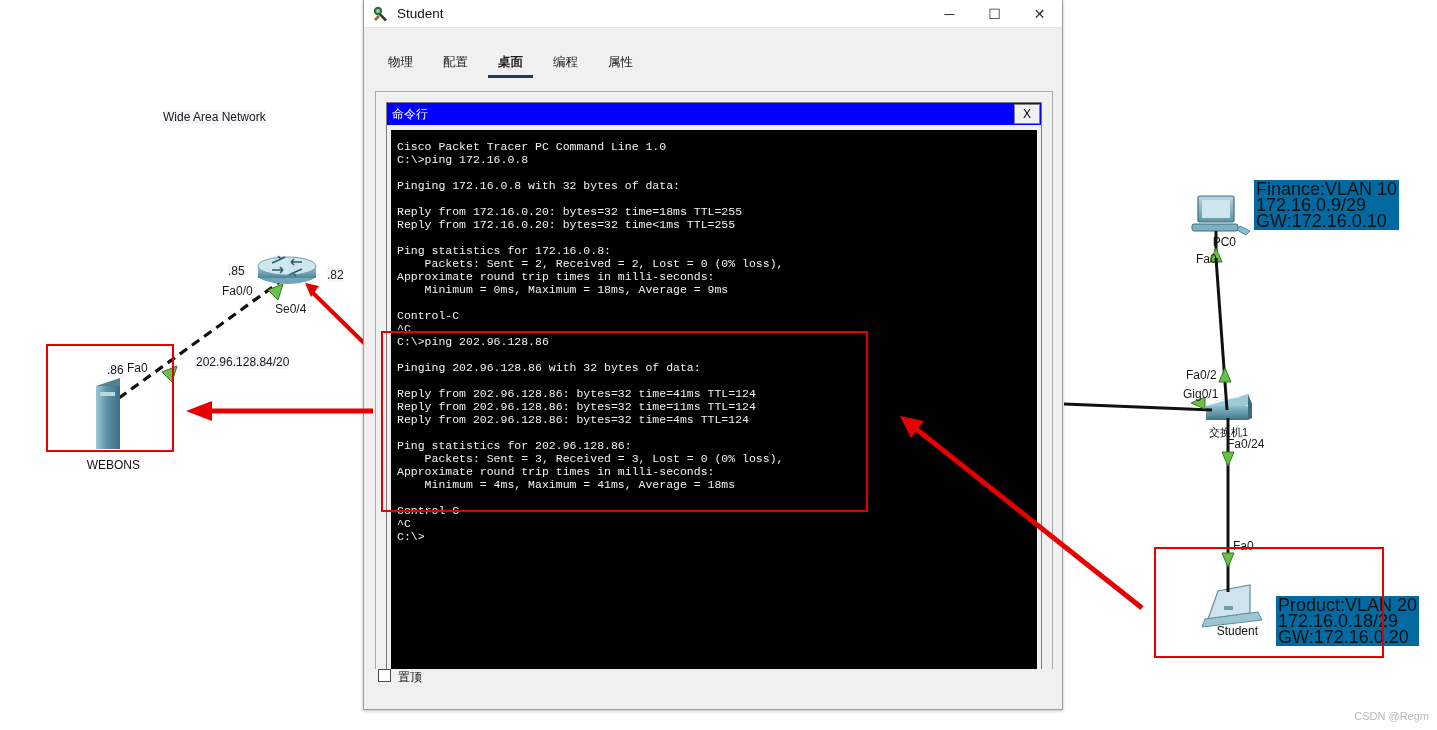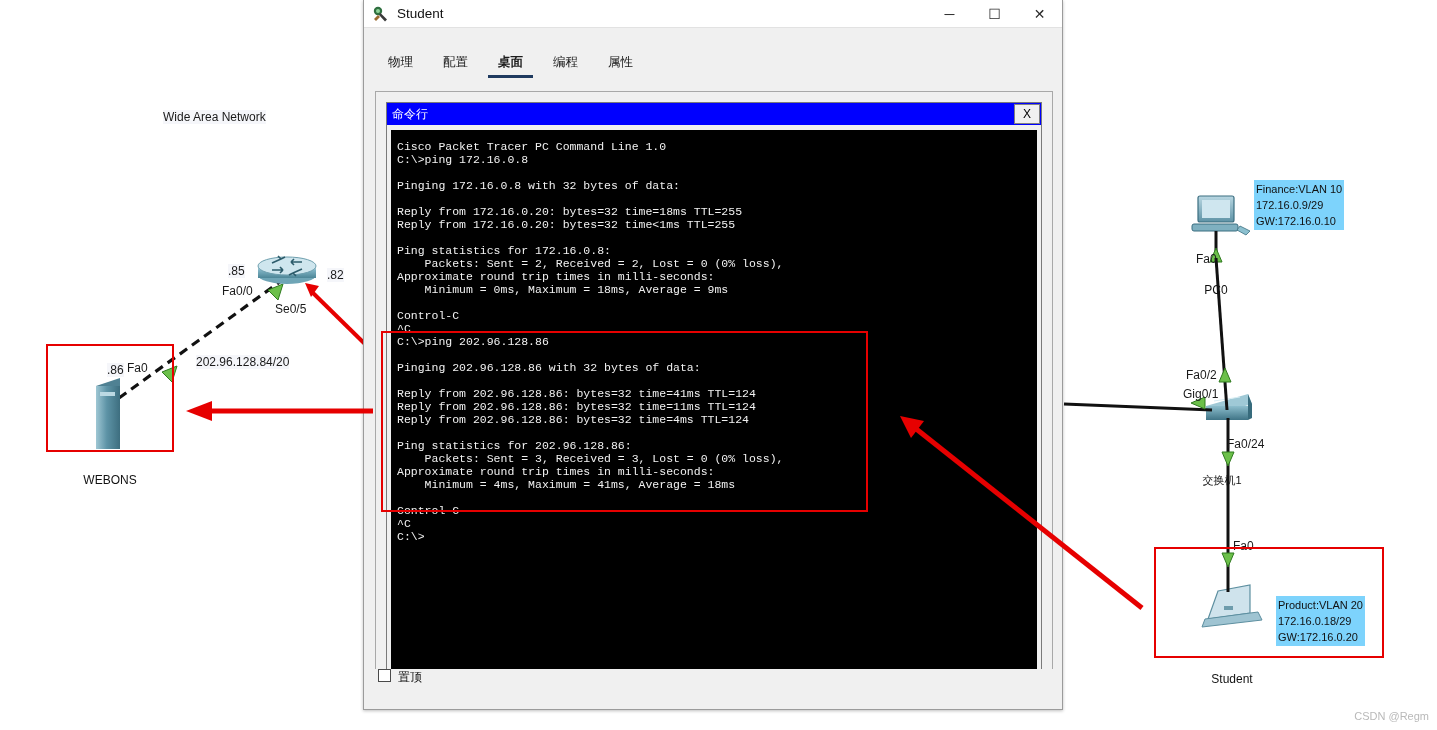--- a/index.html
+++ b/index.html
@@ -22,34 +22,33 @@
     font-family: "Liberation Sans", sans-serif;
     font-size: 12px;
     color: #1a1a1a;
     white-space: nowrap;
     background: #f5f6fa;
     line-height: 14px;
   }
   .topo-label.plain { background: transparent; }
   .tip-box {
     position:absolute;
-    background:#7dd3fc;
-    font-size:11px;
+    background:#0369a1;
+    font-size:18px;
     line-height:16px;
     color:#111;
     white-space:nowrap;
     padding:1px 2px;
   }
   .dev-name {
     position:absolute;
     font-size:12px;
     color:#111;
     white-space:nowrap;
-    text-align:center;
-    margin-top:48px;
+    text-align:right;
   }
 
   
   .red-box {
     position:absolute;
     border:2px solid #e60000;
     background:transparent;
   }
 
   
@@ -288,27 +287,27 @@
         <line x1="311" y1="291" x2="366" y2="345" stroke="#e60000" stroke-width="4"></line>
         <polygon points="305,283 319,286 311,297" fill="#e60000"></polygon>
       </g>
     </svg>
 
     <div class="topo-label" style="left:163px; top:110px;">Wide Area Network</div>
 
     <div class="topo-label" style="left:228px; top:264px;">.85</div>
     <div class="topo-label plain" style="left:222px; top:284px;">Fa0/0</div>
     <div class="topo-label" style="left:327px; top:268px;text-align:right;">.82</div>
-    <div class="topo-label plain" style="left:275px; top:302px;">Se0/5</div>
+    <div class="topo-label plain" style="left:275px; top:302px;">Se0/4</div>
 
     <div class="topo-label" style="left:196px; top:355px;">202.96.128.84/20</div>
 
     <div class="topo-label" style="left:107px; top:363px;">.86</div>
     <div class="topo-label plain" style="left:127px; top:361px;">Fa0</div>
-    <div class="dev-name" style="left:80px; top:425px; width:60px;">WEBONS</div>
+    <div class="dev-name" style="left:80px; top:458px; width:60px;">WEBONS</div>
 
     <div class="dev-name" style="left:1196px; top:235px; width:40px;">PC0</div>
     <div class="topo-label plain" style="left:1196px; top:252px;">Fa0</div>
 
     <div class="topo-label plain" style="left:1186px; top:368px;">Fa0/2</div>
     <div class="topo-label plain" style="left:1183px; top:387px;">Gig0/1</div>
     <div class="dev-name" style="left:1196px; top:425px; width:52px; font-size:11px;">交换机1</div>
     <div class="topo-label plain" style="left:1227px; top:437px;">Fa0/24</div>
 
     <div class="topo-label plain" style="left:1233px; top:539px;">Fa0</div>

